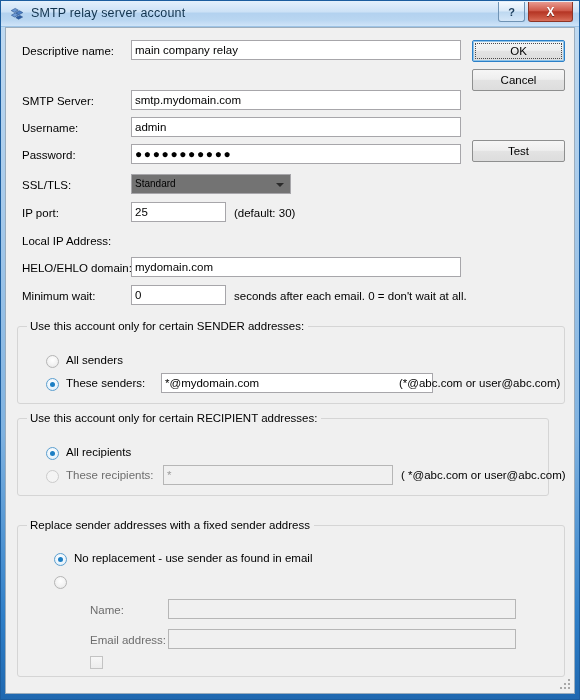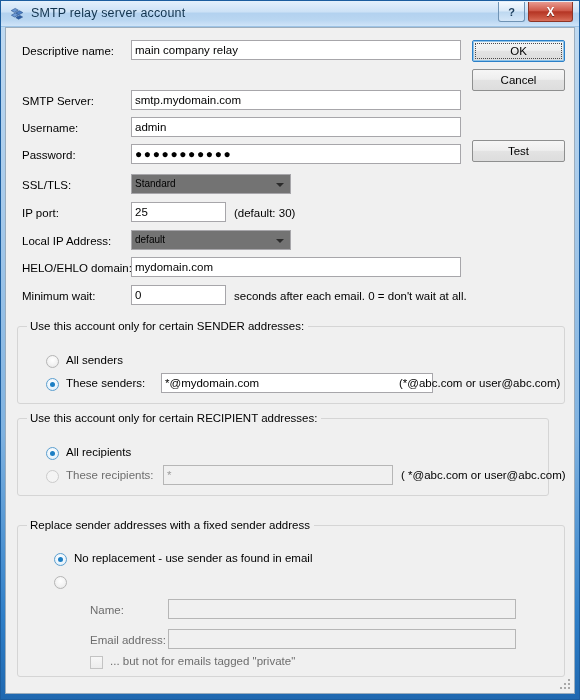--- a/index.html
+++ b/index.html
@@ -304,24 +304,20 @@
     <div class="combo" style="left:125px; top:146px; width:160px;">
       <span>Standard</span>
       <span class="arrow"></span>
     </div>
 
     <div class="lbl" style="left:16px; top:179px;">IP port:</div>
     <div class="tinput" style="left:125px; top:174px; width:95px;">25</div>
     <div class="lbl" style="left:228px; top:179px;">(default: 30)</div>
 
     <div class="lbl" style="left:16px; top:207px;">Local IP Address:</div>
-    <div class="combo" style="left:125px; top:202px; width:160px;">
-      <span>default</span>
-      <span class="arrow"></span>
-    </div>
 
     <div class="lbl" style="left:16px; top:234px;">HELO/EHLO domain:</div>
     <div class="tinput" style="left:125px; top:229px; width:330px;">mydomain.com</div>
 
     <div class="lbl" style="left:16px; top:262px;">Minimum wait:</div>
     <div class="tinput" style="left:125px; top:257px; width:95px;">0</div>
     <div class="lbl" style="left:228px; top:262px;">seconds after each email. 0 = don't wait at all.</div>
 
     <div class="groupbox" style="left:11px; top:298px; width:548px; height:78px;">
       <div class="gbtitle">Use this account only for certain SENDER addresses:</div>
@@ -355,21 +351,20 @@
 
       <div class="radio" style="left:36px; top:50px;"></div>
 
       <div class="lbl dim" style="left:72px; top:78px;">Name:</div>
       <div class="tinput disabled" style="left:150px; top:73px; width:348px;"></div>
 
       <div class="lbl dim" style="left:72px; top:108px;">Email address:</div>
       <div class="tinput disabled" style="left:150px; top:103px; width:348px;"></div>
 
       <div class="checkbox" style="left:72px; top:130px;"></div>
-      <div class="lbl dim" style="left:92px; top:129px;">... but not for emails tagged "private"</div>
     </div>
 
     <div id="grip">
       <i style="left:9px; top:9px;"></i>
       <i style="left:5px; top:9px;"></i>
       <i style="left:9px; top:5px;"></i>
       <i style="left:1px; top:9px;"></i>
       <i style="left:5px; top:5px;"></i>
       <i style="left:9px; top:1px;"></i>
     </div>

